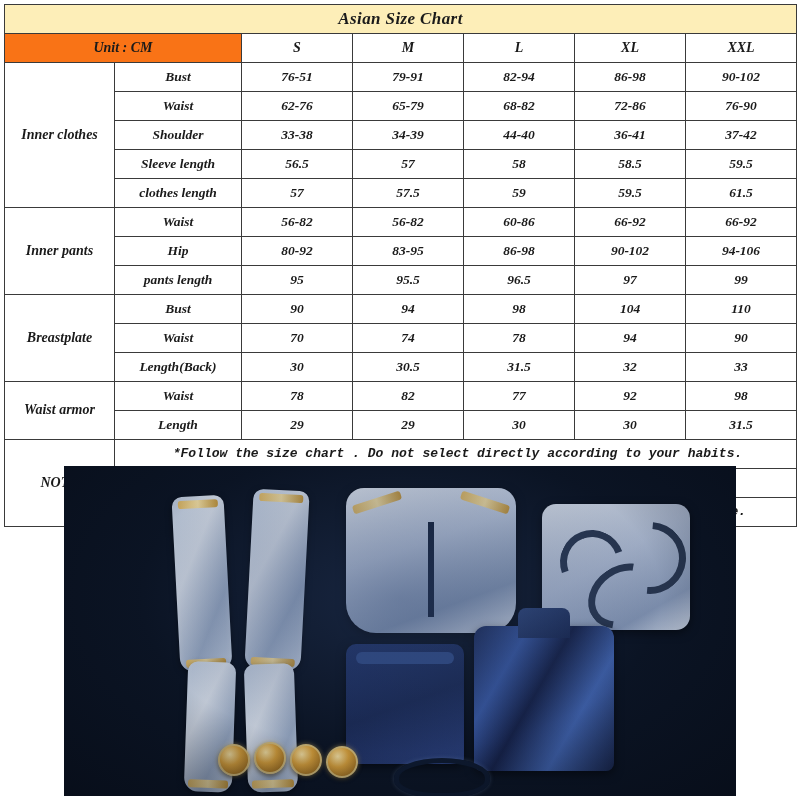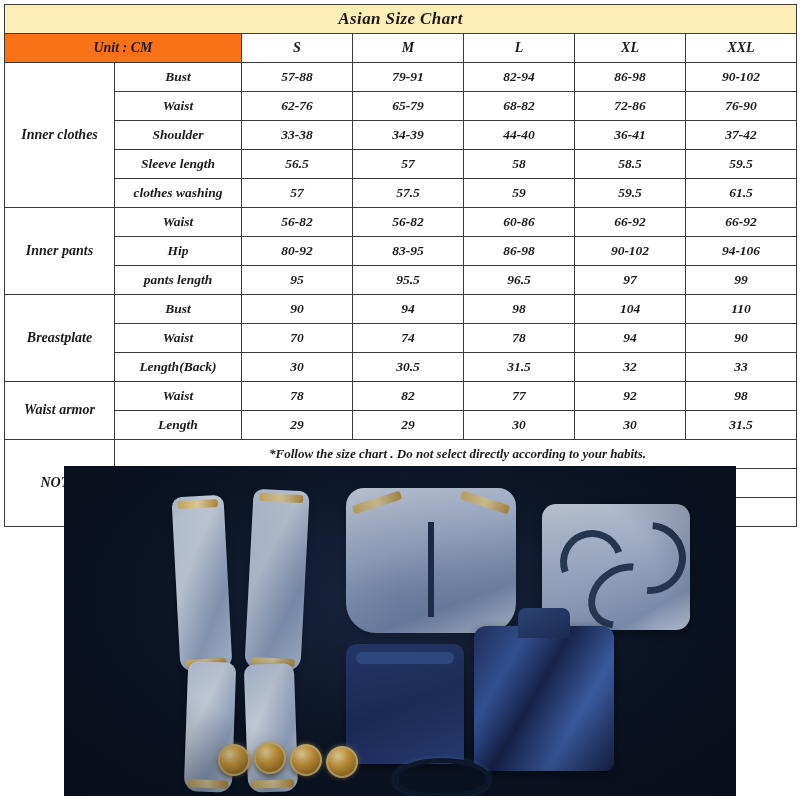--- a/index.html
+++ b/index.html
@@ -66,20 +66,21 @@
     text-align: center;
   }
   .note-label {
     font-size: 14px !important;
     text-align: center;
   }
   .note-text {
     text-align: center;
     padding-left: 6px !important;
     font-size: 13px !important;
+    font-family: Liberation Mono, monospace;
   }
 
   
   col.c0 { width: 110px; }
   col.c1 { width: 127px; }
   col.c2 { width: 111px; }
   col.c3 { width: 111px; }
   col.c4 { width: 111px; }
   col.c5 { width: 111px; }
   col.c6 { width: 111px; }
@@ -229,21 +230,21 @@
           <td class="hdr-size">S</td>
           <td class="hdr-size">M</td>
           <td class="hdr-size">L</td>
           <td class="hdr-size">XL</td>
           <td class="hdr-size">XXL</td>
         </tr>
 
         <tr>
           <td class="group-cell" rowspan="5">Inner clothes</td>
           <td class="attr-cell">Bust</td>
-          <td>57-88</td>
+          <td>76-51</td>
           <td>79-91</td>
           <td>82-94</td>
           <td>86-98</td>
           <td>90-102</td>
         </tr>
         <tr>
           <td class="attr-cell">Waist</td>
           <td>62-76</td>
           <td>65-79</td>
           <td>68-82</td>
@@ -260,21 +261,21 @@
         </tr>
         <tr>
           <td class="attr-cell">Sleeve length</td>
           <td>56.5</td>
           <td>57</td>
           <td>58</td>
           <td>58.5</td>
           <td>59.5</td>
         </tr>
         <tr>
-          <td class="attr-cell">clothes washing</td>
+          <td class="attr-cell">clothes length</td>
           <td>57</td>
           <td>57.5</td>
           <td>59</td>
           <td>59.5</td>
           <td>61.5</td>
         </tr>
 
         <tr>
           <td class="group-cell" rowspan="3">Inner pants</td>
           <td class="attr-cell">Waist</td>

